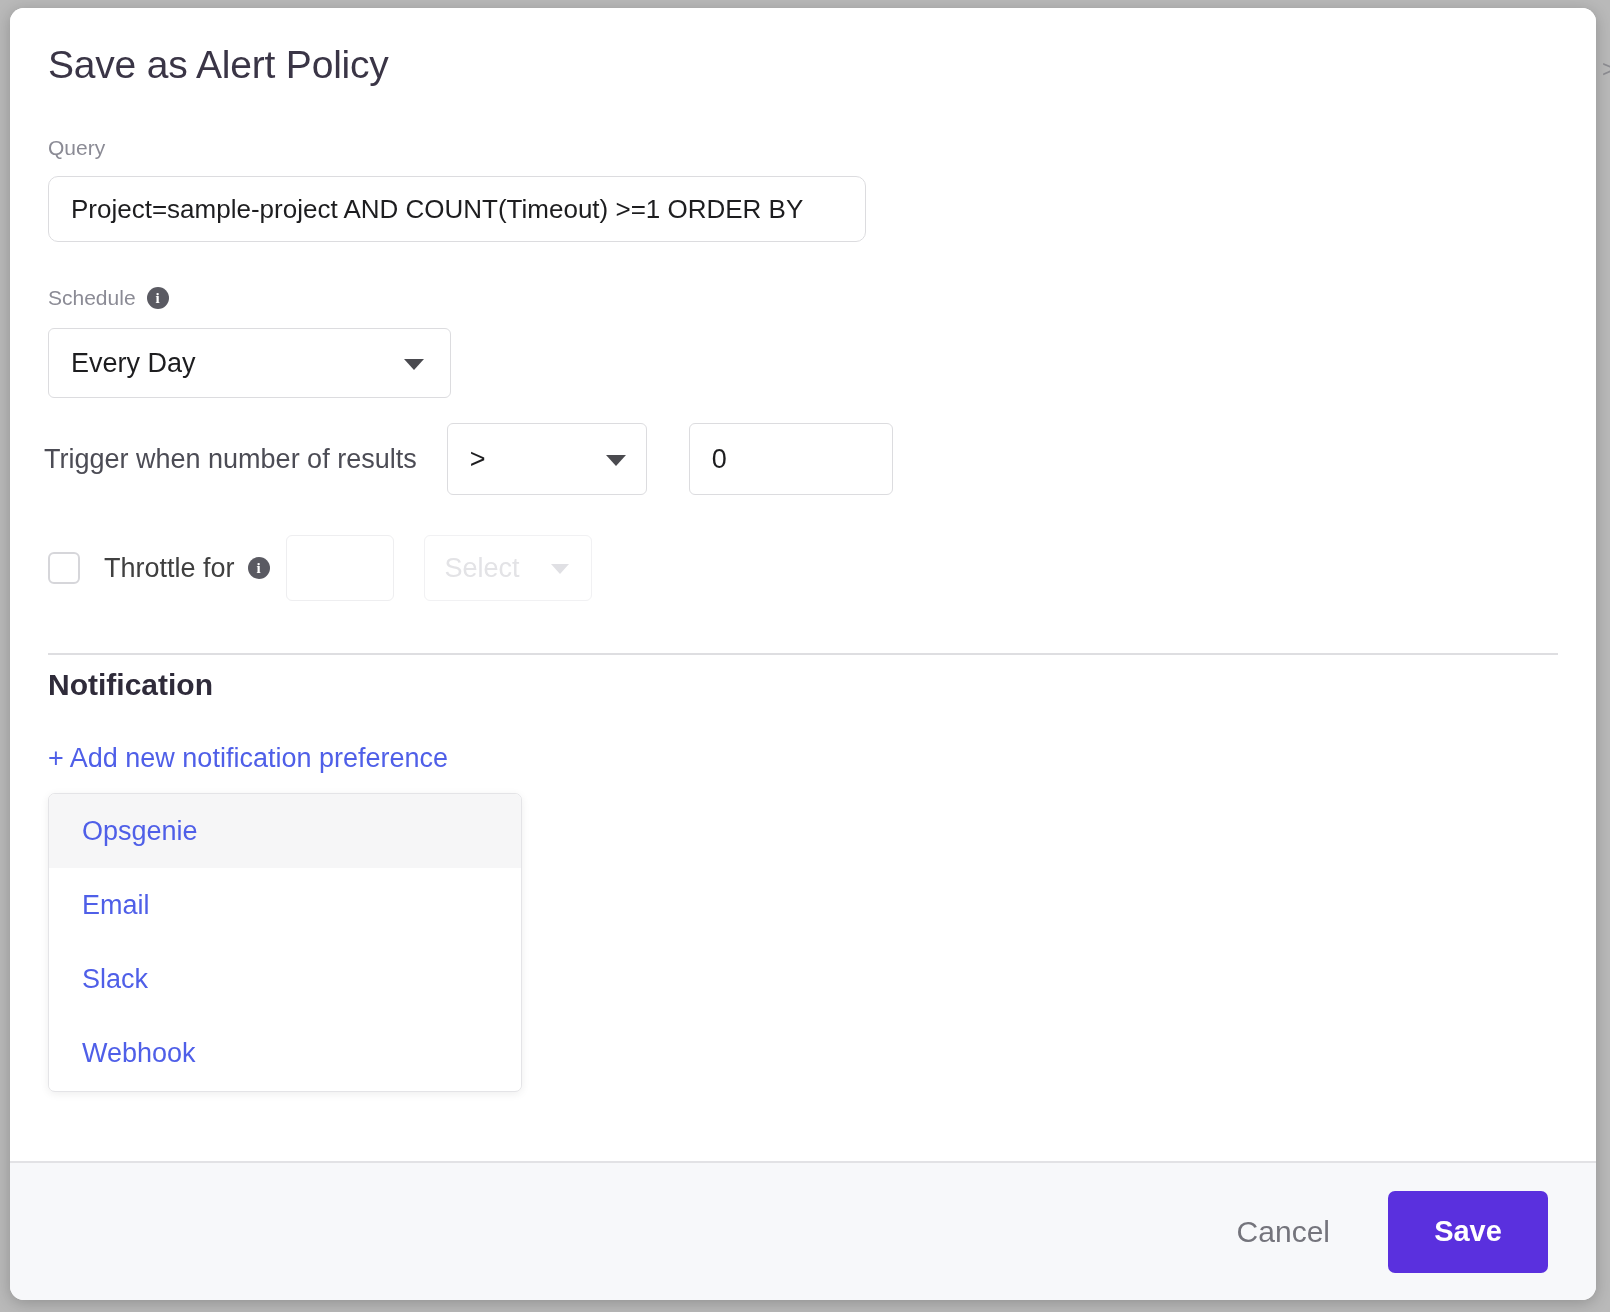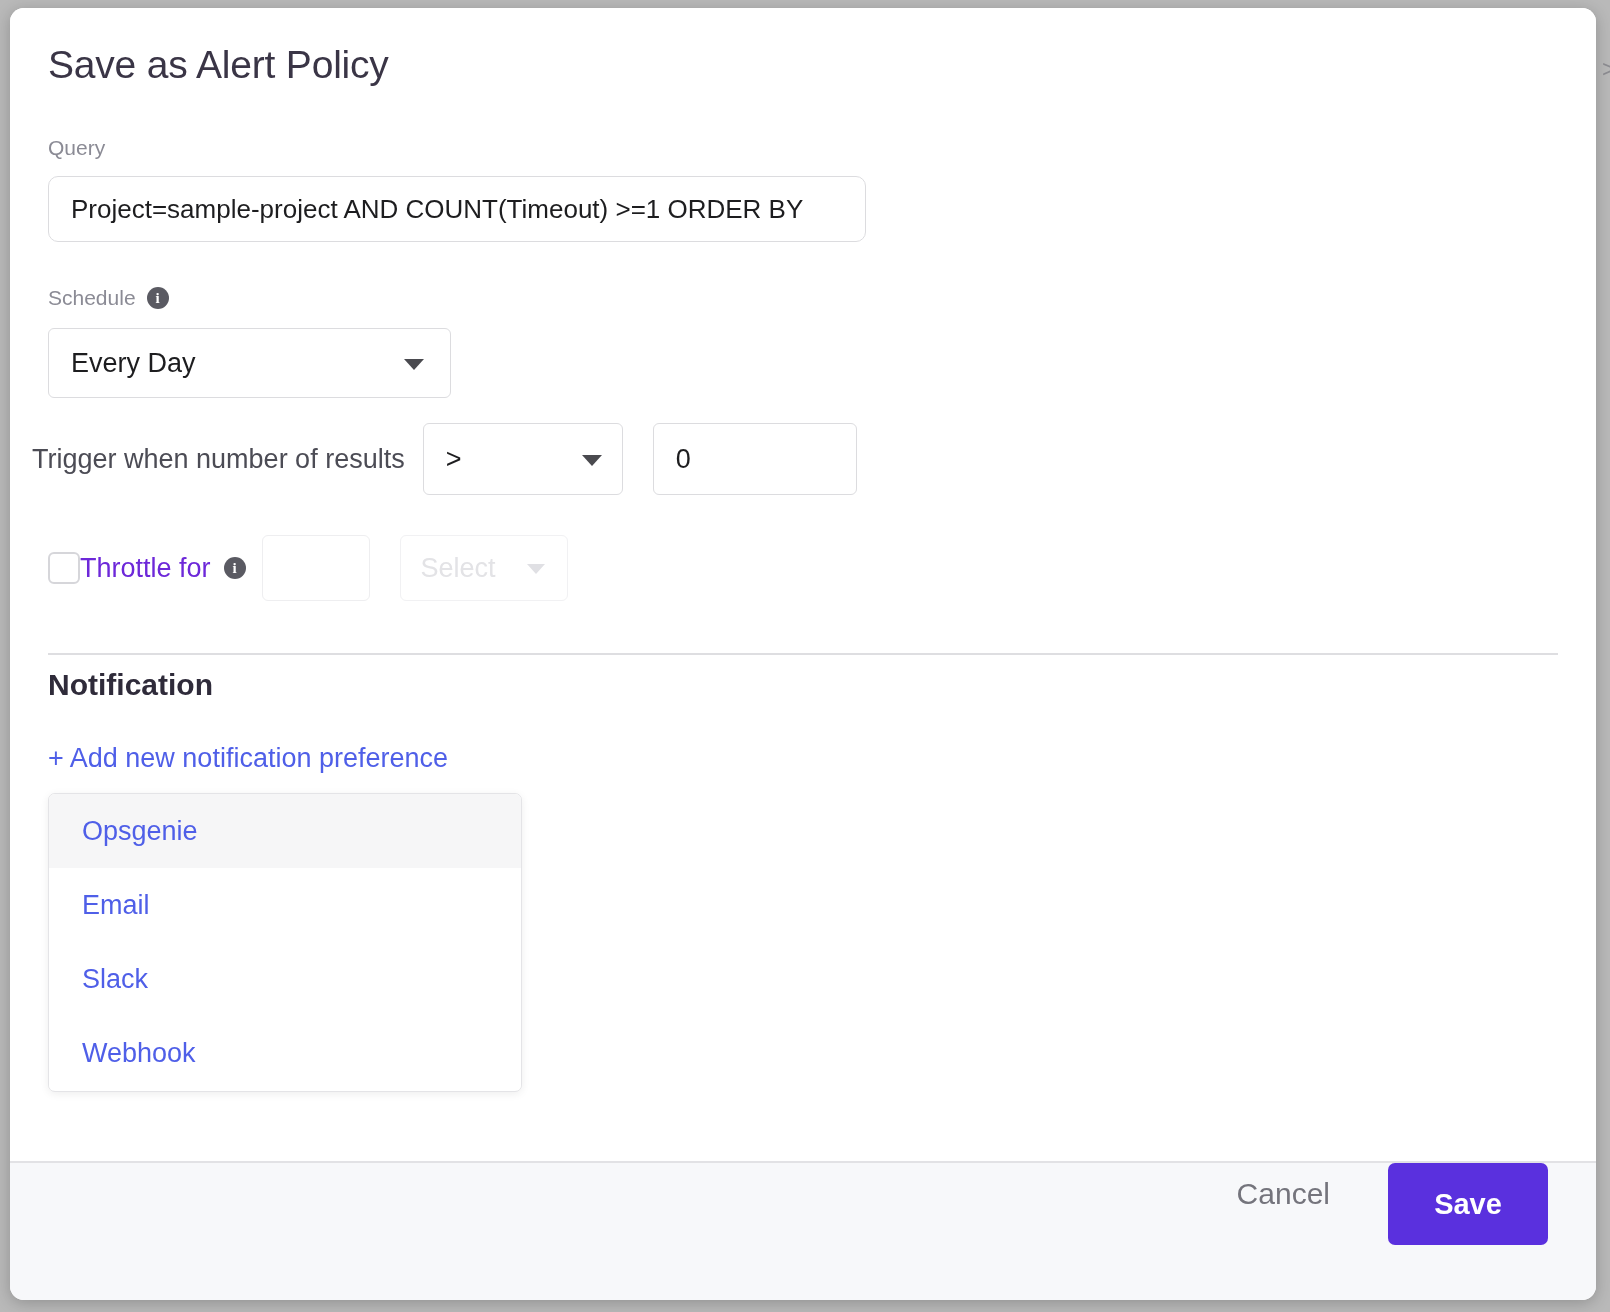--- a/index.html
+++ b/index.html
@@ -126,25 +126,25 @@
     width: 0; height: 0;
     margin-top: -4px;
     border-left: 10px solid transparent;
     border-right: 10px solid transparent;
     border-top: 11px solid #4a4a4f;
   }
 
   
   .trigger-row {
     position: absolute;
-    left: 22px;
+    left: 34px;
     top: 415px;
     display: flex;
     align-items: center;
-    gap: 0;
+    gap: 12px;
   }
   .trigger-label {
     font-size: 27px;
     color: #4c4c55;
     margin-right: 18px;
   }
   .op-select {
     position: relative;
     width: 200px;
     height: 72px;
@@ -187,21 +187,22 @@
     height: 32px;
     box-sizing: border-box;
     border: 2px solid #d6d6da;
     border-radius: 6px;
     background: #fff;
     cursor: pointer;
     flex: 0 0 auto;
   }
   .throttle-label {
     font-size: 27px;
-    color: #6d28d9;
+    color: #404040;
+    margin-left: 24px;
     margin-right: 13px;
   }
   .throttle-input {
     margin-left: 16px;
     width: 108px;
     height: 66px;
     box-sizing: border-box;
     border: 1px solid #eeeef0;
     border-radius: 6px;
     background: #fff;
@@ -288,21 +289,21 @@
   }
   .notif-item.active { background: #f6f6f7; }
 
   
   .modal-footer {
     flex: 0 0 auto;
     height: 139px;
     background: #f7f8fa;
     border-top: 2px solid #e2e2e5;
     display: flex;
-    align-items: flex-start;
+    align-items: center;
     justify-content: flex-end;
     padding-right: 48px;
     box-sizing: border-box;
     gap: 36px;
   }
   .btn-cancel {
     background: transparent;
     border: none;
     font-size: 30px;
     color: #74747c;

